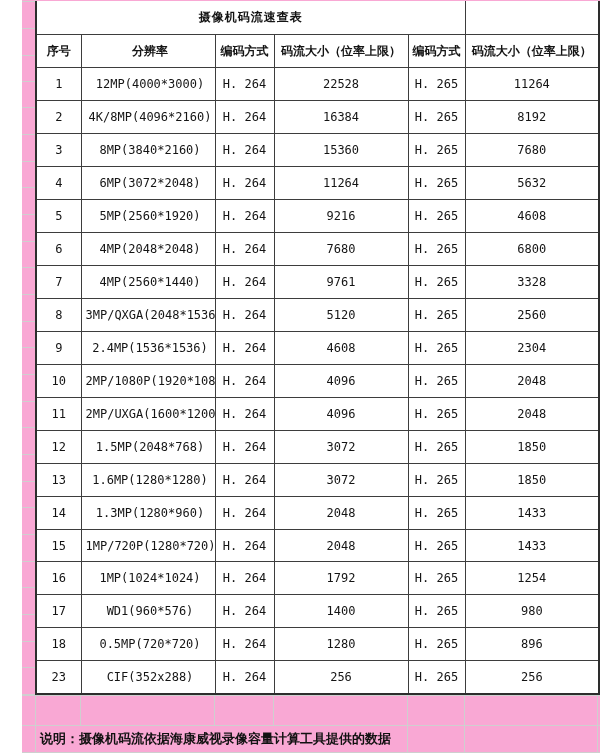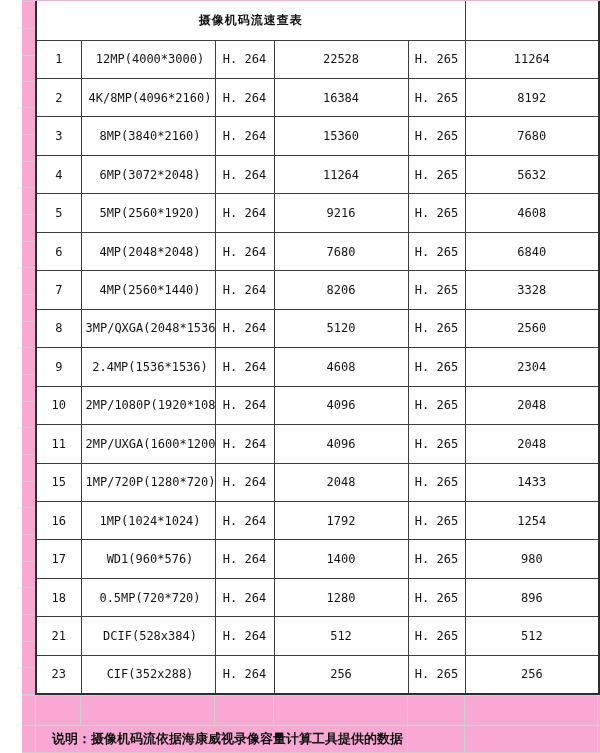--- a/index.html
+++ b/index.html
@@ -50,21 +50,21 @@
     font-weight:bold; font-size:12px;
   }
   td.al { text-align:left; padding-left:4px; }
 
   
   .note-row {
     position:absolute; left:0; top:725px; width:600px; height:27px;
     display:flex; align-items:center;
   }
   .note-text {
-    padding-left:30px;
+    padding-left:18px;
     font-family:"DejaVu Sans", sans-serif;
     font-weight:bold; font-size:13px; color:#111;
     white-space:nowrap;
   }
 </style>
 </head>
 <body>
 
 <div class="sheet">
 
@@ -92,20 +92,28 @@
         <col style="width:59px">
       <col style="width:134px">
         <col style="width:57px">
         <col style="width:134px">
     </colgroup>
     <tbody>
       <tr class="title-row">
         <td class="title-cell" colspan="5">摄像机码流速查表</td>
         <td></td>
       </tr>
+      <tr class="header-row">
+        <td>序号</td>
+        <td class="al">分辨率</td>
+        <td>编码方式</td>
+        <td>码流大小（位率上限）</td>
+        <td>编码方式</td>
+        <td>码流大小（位率上限）</td>
+      </tr>
     <tr class="data-row">
       <td>1</td>
       <td class="al">12MP(4000*3000)</td>
       <td>H. 264</td>
       <td>22528</td>
       <td>H. 265</td>
       <td>11264</td>
     </tr>
         <tr class="data-row">
       <td>2</td>
@@ -138,27 +146,27 @@
       <td>9216</td>
       <td>H. 265</td>
       <td>4608</td>
     </tr>
         <tr class="data-row">
       <td>6</td>
       <td class="al">4MP(2048*2048)</td>
       <td>H. 264</td>
       <td>7680</td>
       <td>H. 265</td>
-      <td>6840</td>
+      <td>6800</td>
     </tr>
         <tr class="data-row">
       <td>7</td>
       <td class="al">4MP(2560*1440)</td>
       <td>H. 264</td>
-      <td>8206</td>
+      <td>9761</td>
       <td>H. 265</td>
       <td>3328</td>
     </tr>
         <tr class="data-row">
       <td>8</td>
       <td class="al">3MP/QXGA(2048*1536)</td>
       <td>H. 264</td>
       <td>5120</td>
       <td>H. 265</td>
       <td>2560</td>
@@ -181,20 +189,44 @@
     </tr>
         <tr class="data-row">
       <td>11</td>
       <td class="al">2MP/UXGA(1600*1200)</td>
       <td>H. 264</td>
       <td>4096</td>
       <td>H. 265</td>
       <td>2048</td>
     </tr>
         <tr class="data-row">
+      <td>12</td>
+      <td class="al">1.5MP(2048*768)</td>
+      <td>H. 264</td>
+      <td>3072</td>
+      <td>H. 265</td>
+      <td>1850</td>
+    </tr>
+        <tr class="data-row">
+      <td>13</td>
+      <td class="al">1.6MP(1280*1280)</td>
+      <td>H. 264</td>
+      <td>3072</td>
+      <td>H. 265</td>
+      <td>1850</td>
+    </tr>
+        <tr class="data-row">
+      <td>14</td>
+      <td class="al">1.3MP(1280*960)</td>
+      <td>H. 264</td>
+      <td>2048</td>
+      <td>H. 265</td>
+      <td>1433</td>
+    </tr>
+        <tr class="data-row">
       <td>15</td>
       <td class="al">1MP/720P(1280*720)</td>
       <td>H. 264</td>
       <td>2048</td>
       <td>H. 265</td>
       <td>1433</td>
     </tr>
         <tr class="data-row">
       <td>16</td>
       <td class="al">1MP(1024*1024)</td>
@@ -211,28 +243,20 @@
       <td>H. 265</td>
       <td>980</td>
     </tr>
         <tr class="data-row">
       <td>18</td>
       <td class="al">0.5MP(720*720)</td>
       <td>H. 264</td>
       <td>1280</td>
       <td>H. 265</td>
       <td>896</td>
-    </tr>
-        <tr class="data-row">
-      <td>21</td>
-      <td class="al">DCIF(528x384)</td>
-      <td>H. 264</td>
-      <td>512</td>
-      <td>H. 265</td>
-      <td>512</td>
     </tr>
         <tr class="data-row">
       <td>23</td>
       <td class="al">CIF(352x288)</td>
       <td>H. 264</td>
       <td>256</td>
       <td>H. 265</td>
       <td>256</td>
     </tr>
       </tbody>

